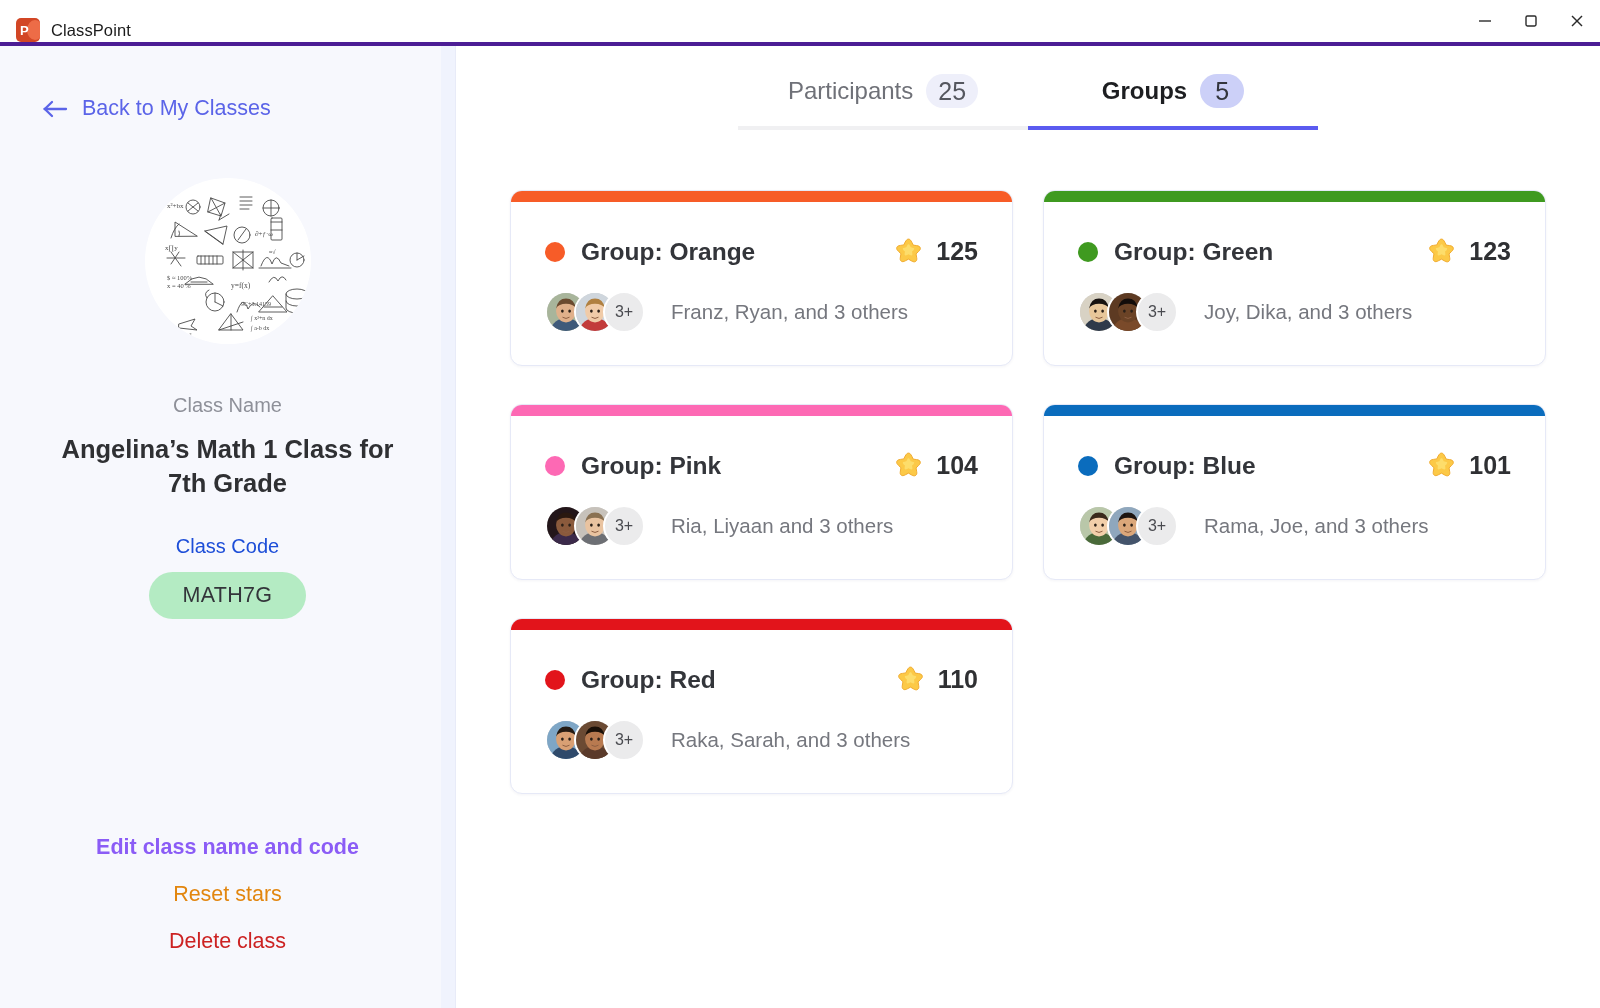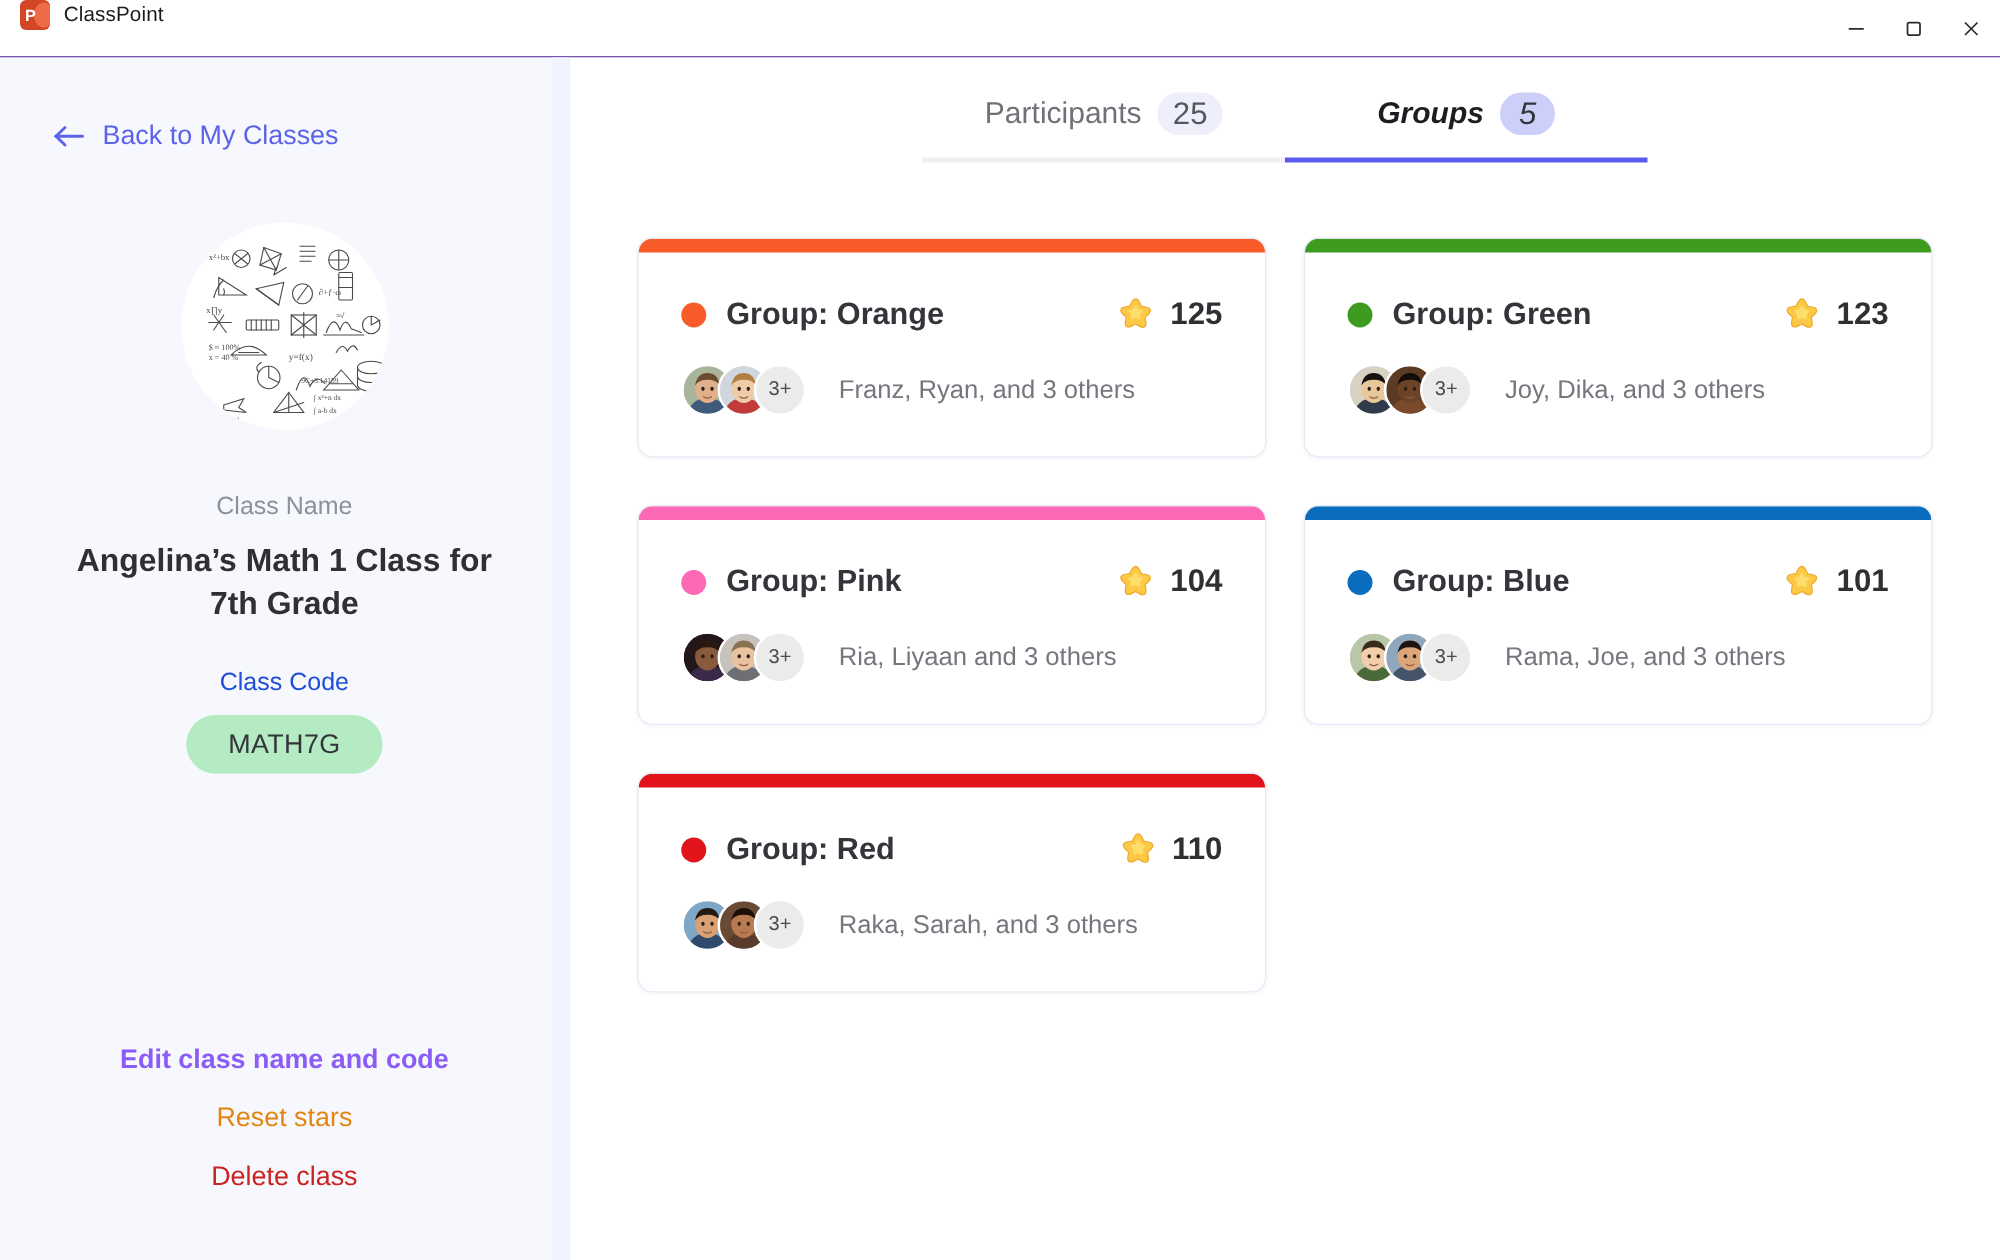--- a/index.html
+++ b/index.html
@@ -6,23 +6,23 @@
   html, body {
     width: 1600px; height: 1008px;
     font-family: "Liberation Sans", sans-serif;
     background: #ffffff;
     overflow: hidden;
   }
 
   
   .titlebar {
     height: 46px; width: 100%;
-    display: flex; align-items: flex-start;
+    display: flex; align-items: flex-end;
     background: #ffffff;
-    border-bottom: 1px solid #4c1d95;
+    border-bottom: 4px solid #4c1d95;
     position: relative;
   }
   .brand { display: flex; align-items: center; gap: 11px; padding-left: 16px; }
   .ppt-logo {
     width: 24px; height: 24px; border-radius: 5px;
     background: #d24625;
     position: relative; overflow: hidden;
     flex: 0 0 auto;
   }
   .ppt-logo::before {
@@ -118,21 +118,21 @@
     display: flex; justify-content: center; align-items: flex-start;
     padding-top: 28px;
   }
   .tabs-inner { width: 580px; display: flex; }
   .tab {
     flex: 1;
     display: flex; align-items: center; justify-content: center; gap: 13px;
     padding-bottom: 18px;
     border-bottom: 4px solid #f0f0f2;
   }
-  .tab.active { border-bottom-color: #5b5bf0; font-style: italic; }
+  .tab.active { border-bottom-color: #5b5bf0; }
   .tab-label { font-size: 24px; color: #6f7178; }
   .tab.active .tab-label { color: #1d1e21; font-weight: bold; }
   .tab-count {
     min-width: 44px; height: 34px;
     display: flex; align-items: center; justify-content: center;
     border-radius: 999px;
     background: #eeeffa; color: #55575f;
     font-size: 25px; padding: 0 12px;
   }
   .tab.active .tab-count { background: #ccd0f8; color: #33353d; }

